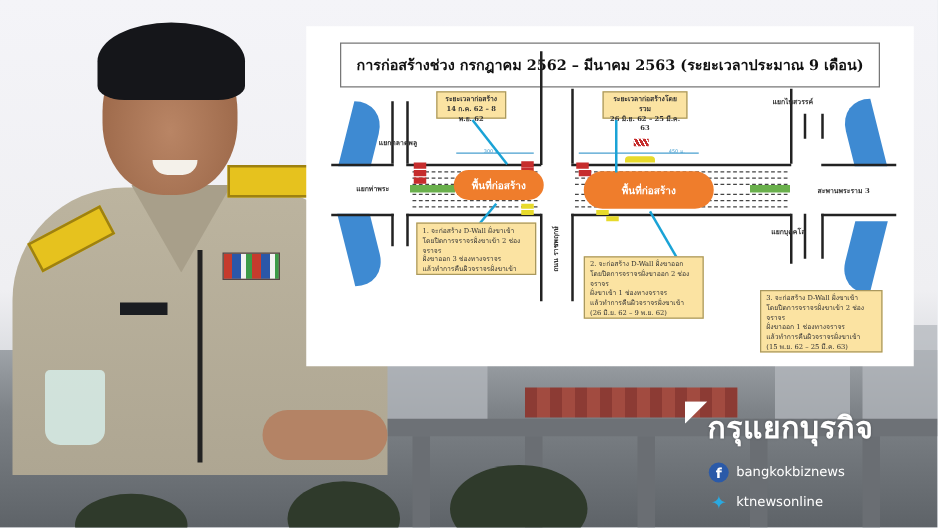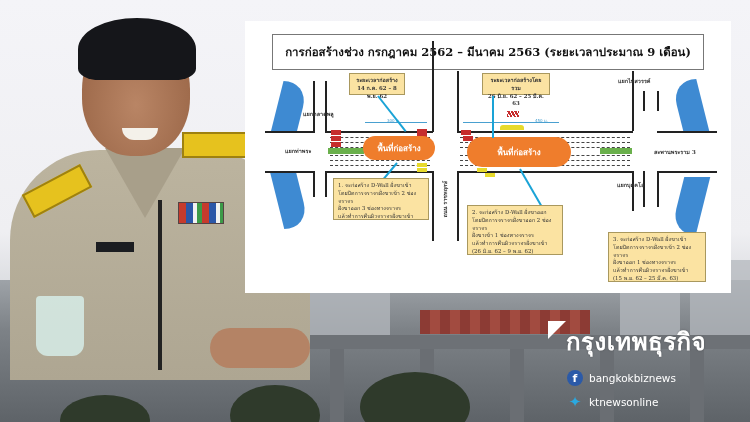--- a/index.html
+++ b/index.html
@@ -213,21 +213,21 @@
 
   <div class="lbl" style="left:58px;top:89px;">แยกตลาดพลู</div>
   <div class="lbl" style="left:40px;top:126px;">แยกท่าพระ</div>
   <div class="lbl vert" style="left:196px;top:160px;">ถนน ราชพฤกษ์</div>
   <div class="lbl" style="left:373px;top:56px;">แยกไทสวรรค์</div>
   <div class="lbl" style="left:409px;top:127px;">สะพานพระราม 3</div>
   <div class="lbl" style="left:372px;top:160px;">แยกบุคคโล</div>
 </div>
 
 <div class="brand-corner"></div>
-<div class="brand-name">กรุงเทพธุรกิจ</div>
+<div class="brand-name">กรุแยกบุรกิจ</div>
 <div class="social" style="top:370px;">
   <span class="ico fb">f</span>
   <span class="handle">bangkokbiznews</span>
 </div>
 <div class="social" style="top:394px;">
   <span class="ico tw">✦</span>
   <span class="handle">ktnewsonline</span>
 </div>
 
 </body></html>

